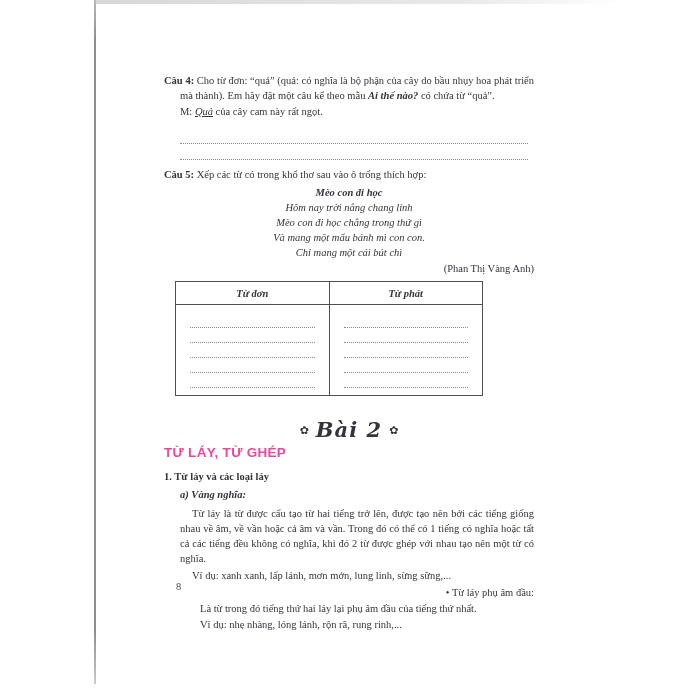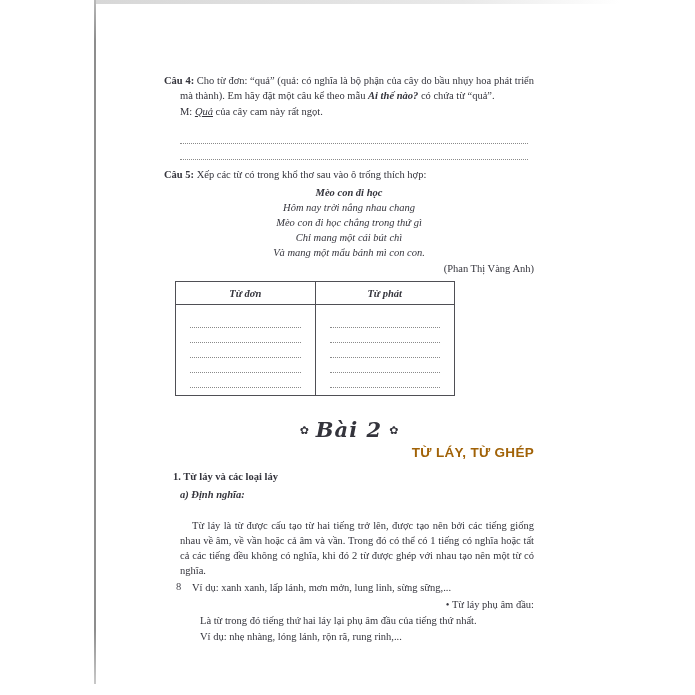--- a/index.html
+++ b/index.html
@@ -21,35 +21,35 @@
   .u{text-decoration:underline;font-style:italic;}
   .m-line{margin:1px 0 0 16px;}
   .dotline{height:13px;margin:2px 0 0 16px;width:348px;border-bottom:1.5px dotted #8a8a8a;}
   .dotline.first{margin-top:11px;}
   .c5{margin-top:7px;}
   .poem{text-align:center;margin-top:3px;}
   .poem-title{font-weight:bold;font-style:italic;margin:0;}
   .poem-line{font-style:italic;margin:0;}
   .author{text-align:right;margin:1px 0 0 0;}
   
-  table.fill{border-collapse:collapse;margin:5px 13px 0 11px;width:280px;table-layout:fixed;}
+  table.fill{border-collapse:collapse;margin:5px 13px 0 11px;width:308px;table-layout:fixed;}
   table.fill th{border:1.4px solid #4f4f55;font-weight:bold;font-style:italic;
     text-align:center;padding:4px 0 3px;font-size:10.5px;}
   table.fill td{border:1.4px solid #4f4f55;vertical-align:top;padding:8px 14px 7px;}
   td .dotrow{height:14px;border-bottom:1.5px dotted #8a8a8a;}
   
   .badge-row{text-align:center;margin-top:26px;}
   .flower{font-size:11px;position:relative;top:-3px;}
   .script-title{font-family:"DejaVu Serif", serif;font-style:italic;font-weight:bold;
     font-size:21px;margin:0 7px;letter-spacing:1px;}
   h2.lesson-title{font-family:"Liberation Sans", sans-serif;font-size:13.5px;
-    text-align:right;margin:4px 0 0 0;letter-spacing:.3px;color:#a16207;}
-  h3.sec{font-size:10.5px;margin:9px 0 0 9px;}
+    text-align:left;margin:4px 0 0 0;letter-spacing:.3px;color:#ec4899;}
+  h3.sec{font-size:10.5px;margin:9px 0 0 0;}
   .def-label{margin:3px 0 0 16px;}
-  .def-text{margin:16px 0 0 16px;text-align:justify;text-indent:12px;}
+  .def-text{margin:4px 0 0 16px;text-align:justify;text-indent:12px;}
   .example{margin:2px 0 0 28px;}
   .b-line{margin:2px 0 0 16px;}
   .bullet-line{margin:2px 0 0 28px;text-align:right;}
   .sub{margin:1px 0 0 36px;}
   .pagenum{position:absolute;left:176px;top:581px;font-size:10.5px;color:#44444c;}
 </style>
 </head>
 <body>
 
 <div class="spine-line"></div>
@@ -59,24 +59,24 @@
 
   <p class="hang"><span class="b">Câu 4:</span> <span>Cho từ đơn: “quả” (quả: có nghĩa là bộ phận của cây do bầu nhụy hoa phát triển mà thành). Em hãy đặt một câu kể theo mẫu </span><span class="bi">Ai thế nào?</span><span> có chứa từ “quả”.</span></p>
   <p class="m-line"><span>M: </span><span class="u">Quả</span><span> của cây cam này rất ngọt.</span></p>
   <div class="dotline first"></div>
   <div class="dotline"></div>
 
   <p class="hang c5"><span class="b">Câu 5:</span> <span>Xếp các từ có trong khổ thơ sau vào ô trống thích hợp:</span></p>
 
   <div class="poem">
     <p class="poem-title">Mèo con đi học</p>
-    <p class="poem-line">Hôm nay trời nắng nhau chang</p>
+    <p class="poem-line">Hôm nay trời nắng chang linh</p>
     <p class="poem-line">Mèo con đi học chẳng trong thứ gì</p>
+    <p class="poem-line">Và mang một mẩu bánh mì con con.</p>
     <p class="poem-line">Chỉ mang một cái bút chì</p>
-    <p class="poem-line">Và mang một mẩu bánh mì con con.</p>
   </div>
   <p class="author">(Phan Thị Vàng Anh)</p>
 
   <table class="fill">
     <thead>
       <tr>
         <th>Từ đơn</th>
         <th>Từ phát</th>
       </tr>
     </thead>
@@ -99,21 +99,21 @@
       </tr>
     </tbody>
   </table>
 
   <div class="badge-row">
     <span class="flower">✿</span><span class="script-title">Bài 2</span><span class="flower">✿</span>
   </div>
   <h2 class="lesson-title">TỪ LÁY, TỪ GHÉP</h2>
 
   <h3 class="sec">1. Từ láy và các loại láy</h3>
-  <p class="def-label bi">a) Định nghĩa:</p>
+  <p class="def-label bi">a) Vàng nghĩa:</p>
   <p class="def-text">Từ láy là từ được cấu tạo từ hai tiếng trở lên, được tạo nên bởi các tiếng giống nhau về âm, về vần hoặc cả âm và vần. Trong đó có thể có 1 tiếng có nghĩa hoặc tất cả các tiếng đều không có nghĩa, khi đó 2 từ được ghép với nhau tạo nên một từ có nghĩa.</p>
   <p class="example">Ví dụ: xanh xanh, lấp lánh, mơn mởn, lung linh, sừng sững,...</p>
   <p class="bullet-line"><span>•</span><span> Từ láy phụ âm đầu:</span></p>
   <p class="sub">Là từ trong đó tiếng thứ hai láy lại phụ âm đầu của tiếng thứ nhất.</p>
   <p class="sub">Ví dụ: nhẹ nhàng, lóng lánh, rộn rã, rung rinh,...</p>
 </div>
 
 <div class="pagenum">8</div>
 
 </body></html>

